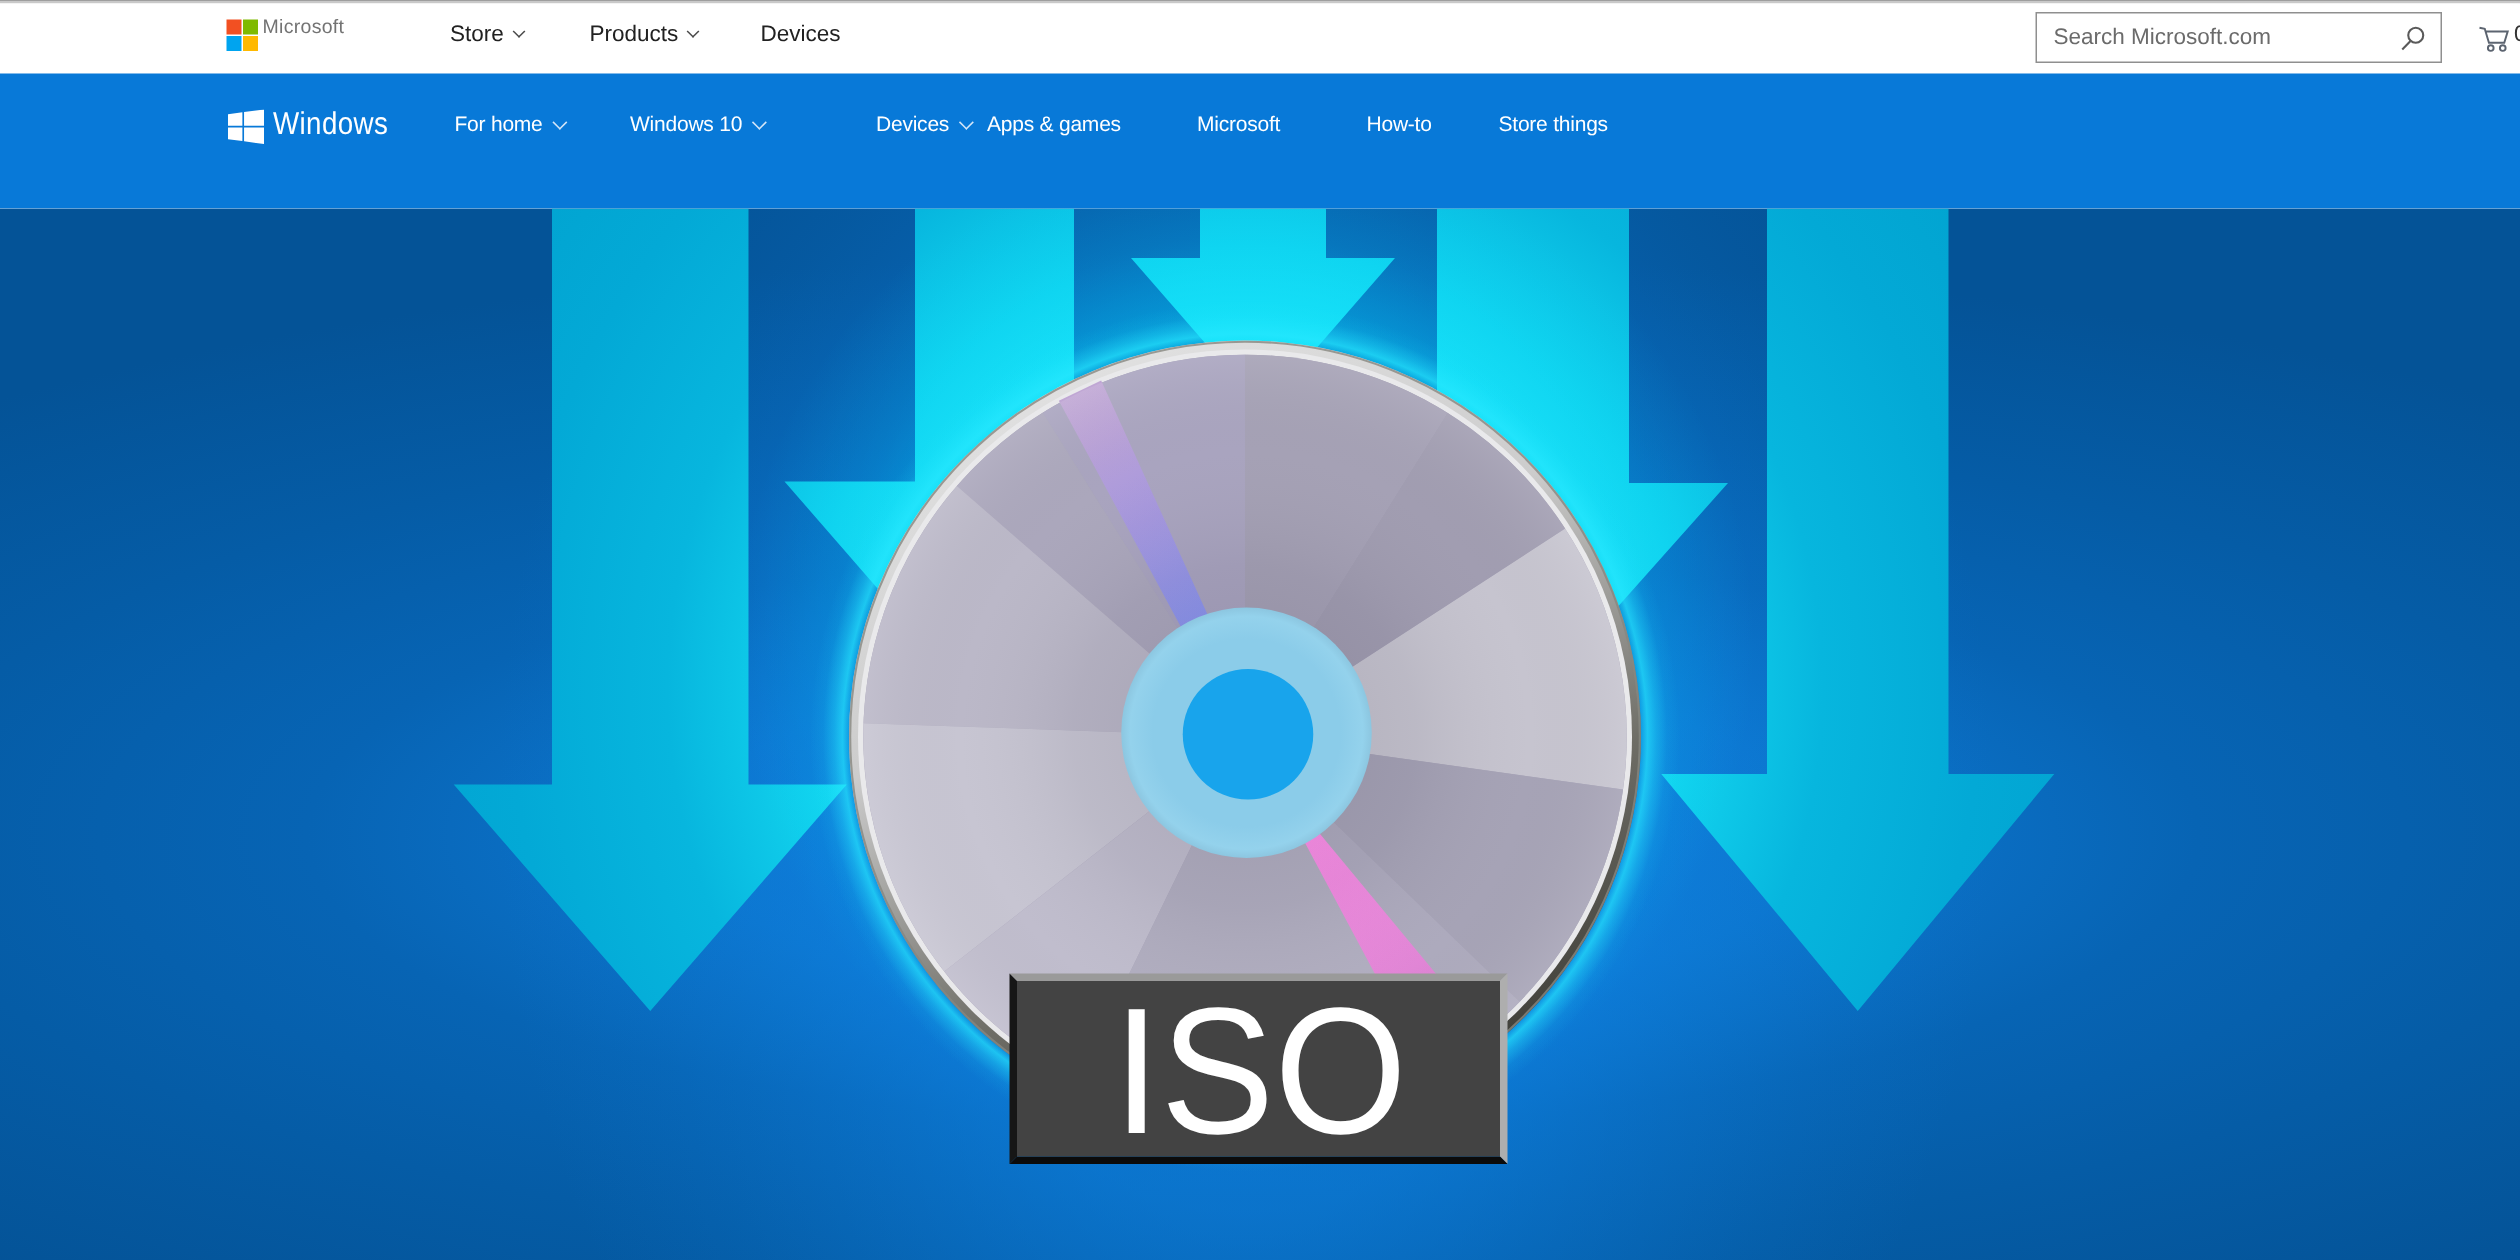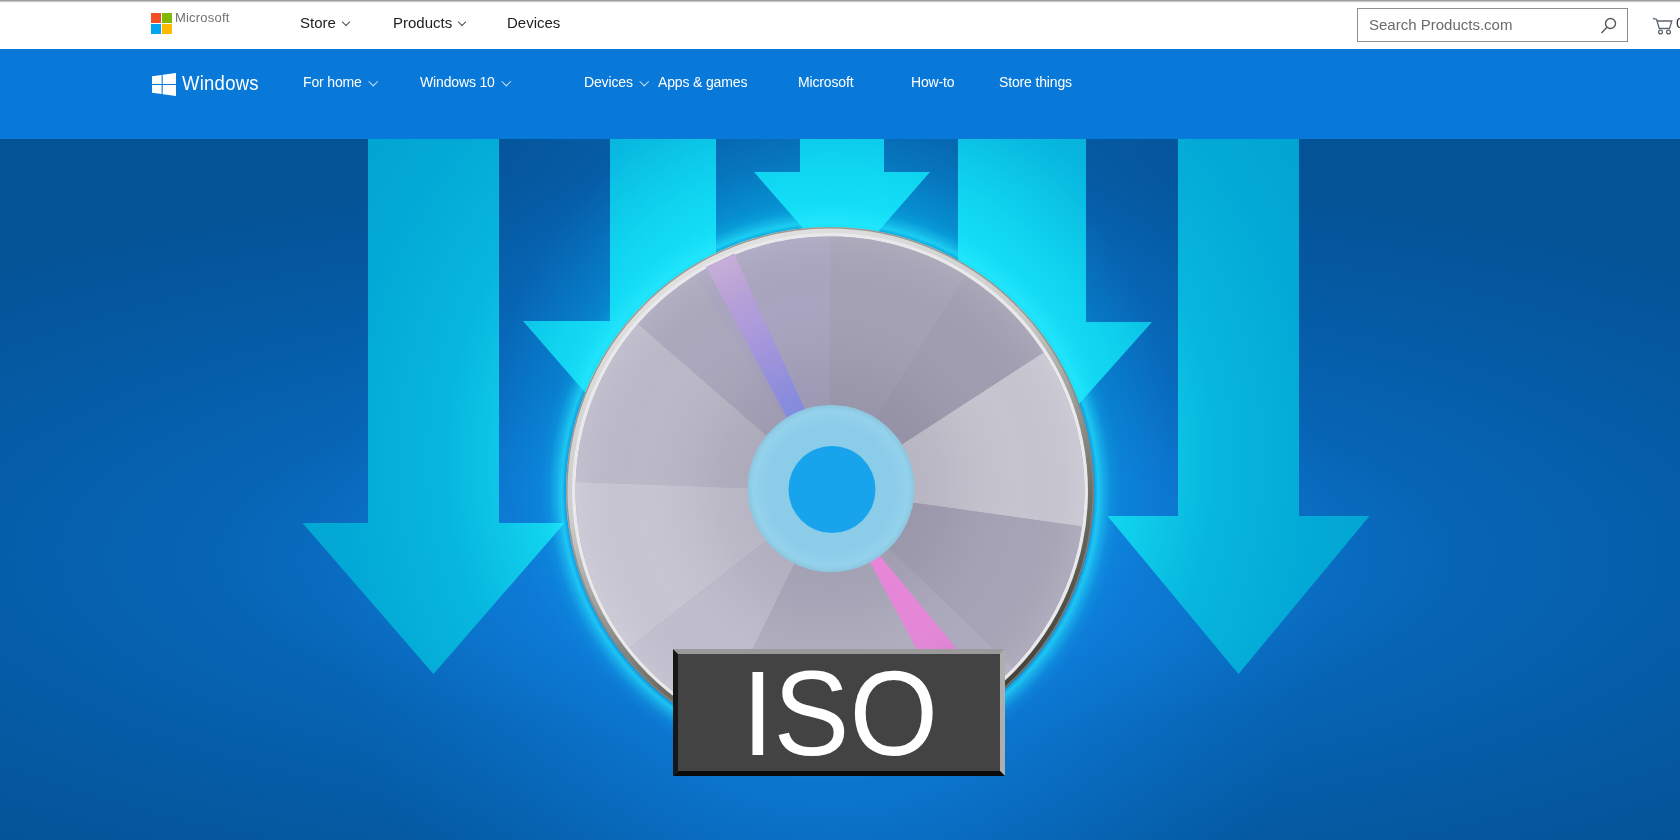--- a/index.html
+++ b/index.html
@@ -30,21 +30,21 @@
       <i class="r"></i>
       <i class="g"></i>
       <i class="b"></i>
       <i class="y"></i>
     </div>
   <div class="msword">Microsoft</div>
   <div class="tlink" style="left:300px">Store<span class="chev"></span></div>
   <div class="tlink" style="left:393px">Products<span class="chev"></span></div>
   <div class="tlink" style="left:507px">Devices</div>
   <div class="search">
-      <span>Search Products.com</span>
+      <span>Search Microsoft.com</span>
     <svg width="18" height="18" viewBox="0 0 18 18" style="position:absolute;right:9px;top:8px">
       <circle cx="10.5" cy="6.5" r="5" fill="none" stroke="#5a5a5a" stroke-width="1.4"></circle>
       <line x1="1.5" y1="16" x2="7" y2="10.3" stroke="#5a5a5a" stroke-width="1.4"></line>
     </svg>
   </div>
   <div class="cart">
     <svg width="22" height="18" viewBox="0 0 22 18">
       <path d="M1 1.5 L4.5 2.2 L7.3 11.5 L17.5 11.5 L19.8 4 L5 4" fill="none" stroke="#5c6470" stroke-width="1.3"></path>
       <circle cx="8.5" cy="15" r="1.9" fill="none" stroke="#5c6470" stroke-width="1.3"></circle>
       <circle cx="16.5" cy="15" r="1.9" fill="none" stroke="#5c6470" stroke-width="1.3"></circle>

